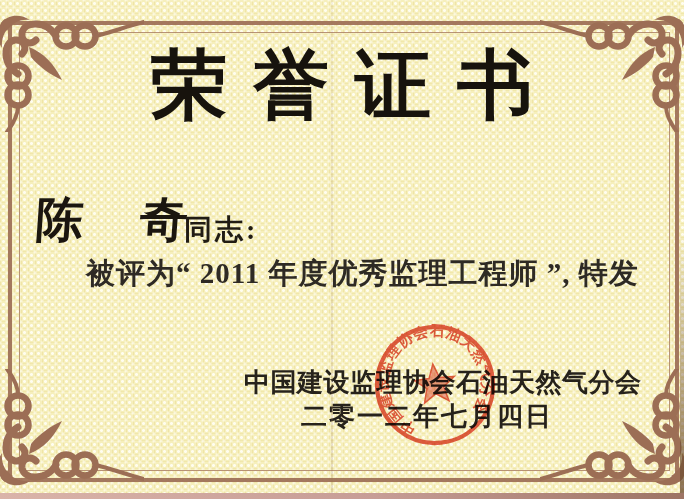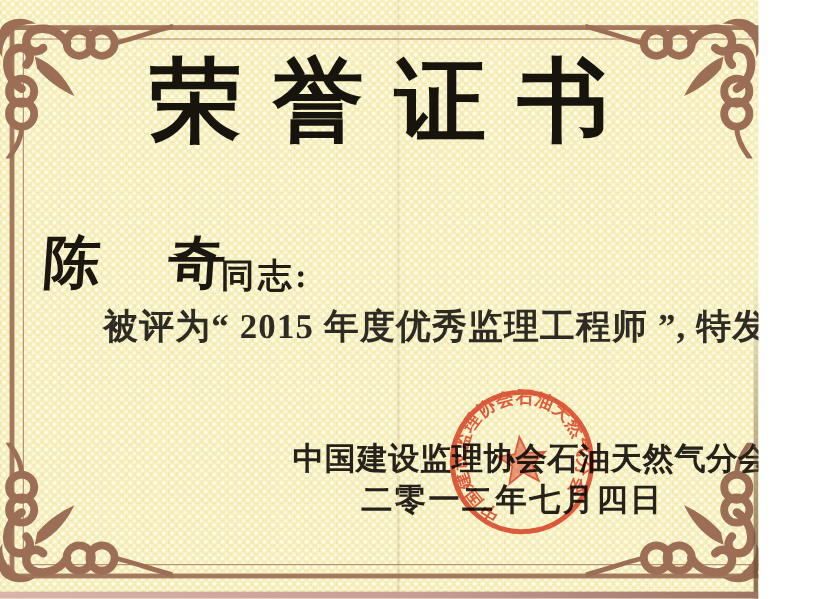--- a/index.html
+++ b/index.html
@@ -1,20 +1,20 @@
 <!DOCTYPE html>
 <html><head>
 <meta charset="utf-8">
 <style>
   html, body { margin: 0; padding: 0; background: #ffffff; }
   * { box-sizing: border-box; }
 
   .scan {
     position: relative;
-    width: 632px;
+    width: 684px;
     height: 499px;
     overflow: hidden;
     font-family: "Liberation Serif", serif;
     
     background-color: #f6efbc;
     background-image:
       radial-gradient(circle, rgba(255,254,242,.95) 1.1px, rgba(255,254,242,0) 1.9px),
       radial-gradient(circle, rgba(255,254,242,.75) 1.1px, rgba(255,254,242,0) 1.9px),
       linear-gradient(90deg, rgba(232,217,140,.45) 1px, transparent 1px),
       linear-gradient(0deg,  rgba(232,217,140,.35) 1px, transparent 1px);
@@ -142,21 +142,21 @@
     </svg>
   <svg class="corner br" viewBox="0 0 150 120">
       <use href="#cornerOrn"></use>
     </svg>
 
   <h1 class="title">荣誉证书</h1>
 
   <div class="name">陈 奇</div>
   <div class="honorific">同志:</div>
 
-  <div class="body-line l1">被评为“ 2015 年度优秀监理工程师 ”, 特发</div>
+  <div class="body-line l1">被评为“ 2011 年度优秀监理工程师 ”, 特发</div>
 
   <div class="issuer">中国建设监理协会石油天然气分会</div>
   <div class="date">二零一二年七月四日</div>
 
   <svg class="seal" viewBox="0 0 128 128">
     <circle class="seal-ring" cx="64" cy="64" r="58"></circle>
     <path id="sealArc" d="M41.5,103 A47,47 0 1 1 86.5,103" fill="none"></path>
     <text class="seal-txt">
       <textPath href="#sealArc" startOffset="0" textLength="232" lengthAdjust="spacingAndGlyphs">中国建设监理协会石油天然气分会</textPath>
     </text>

